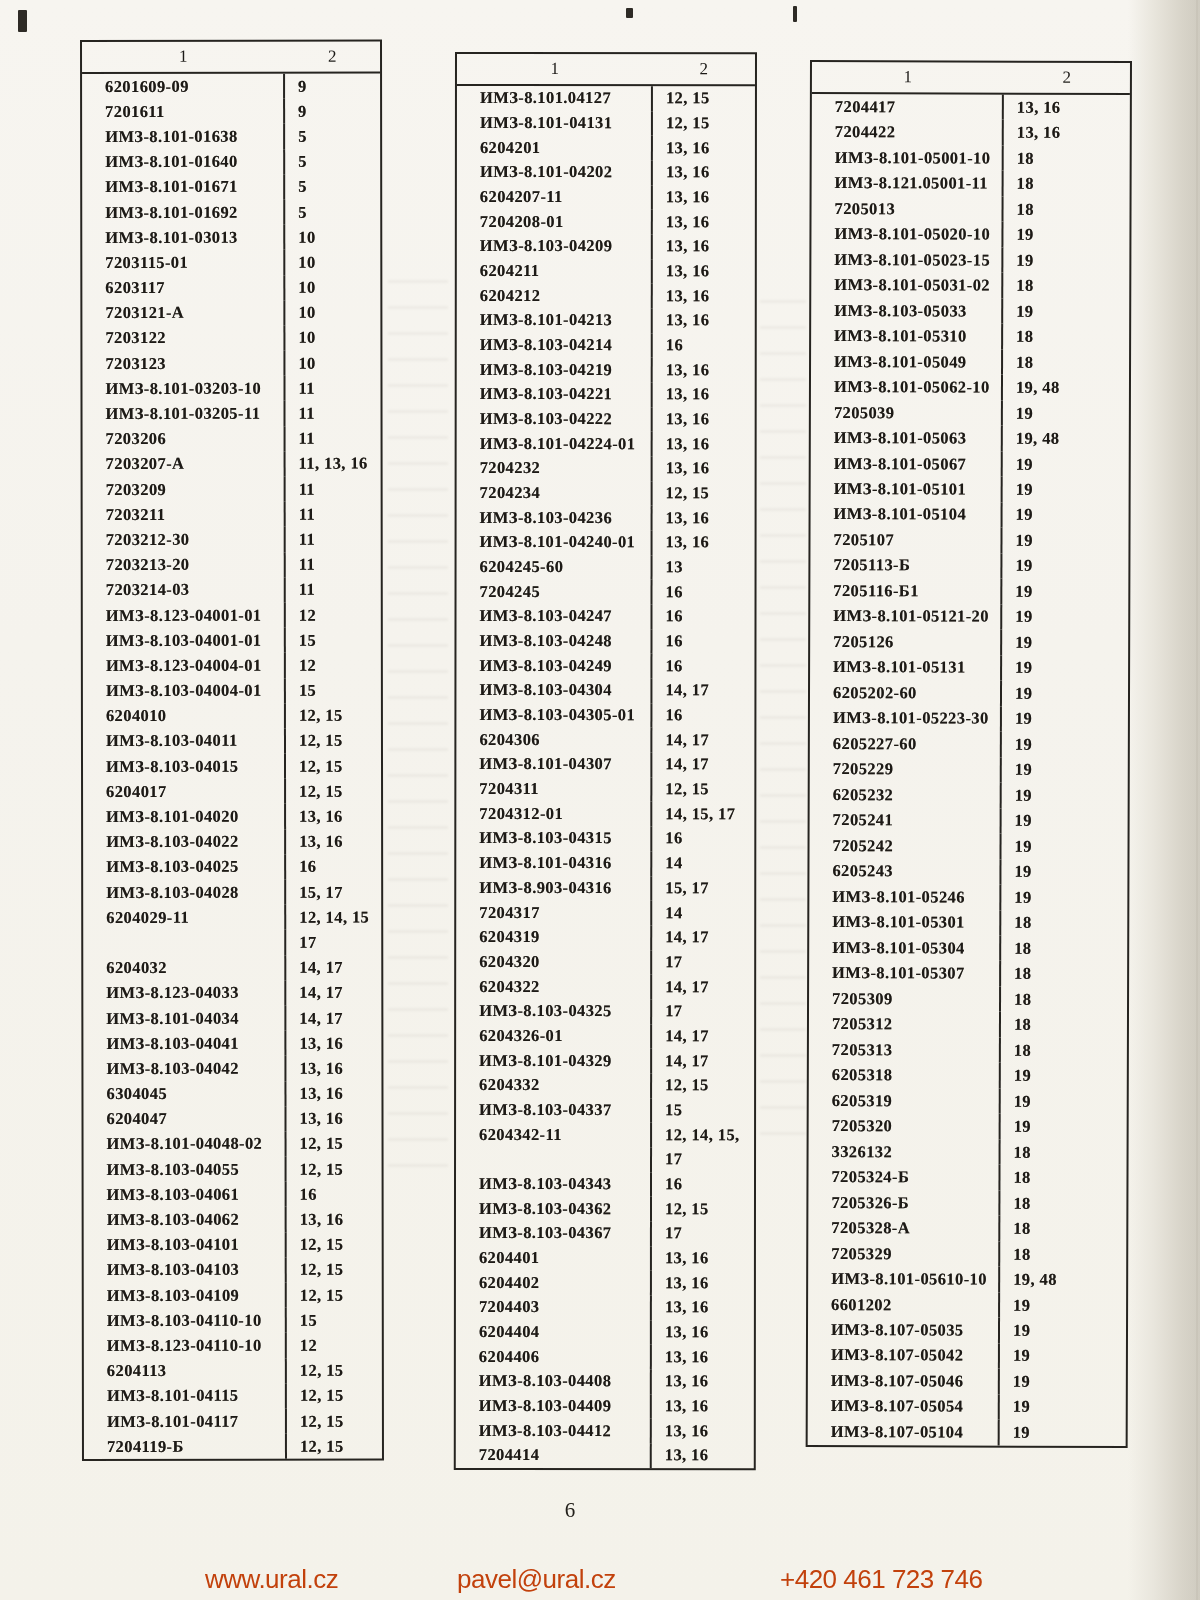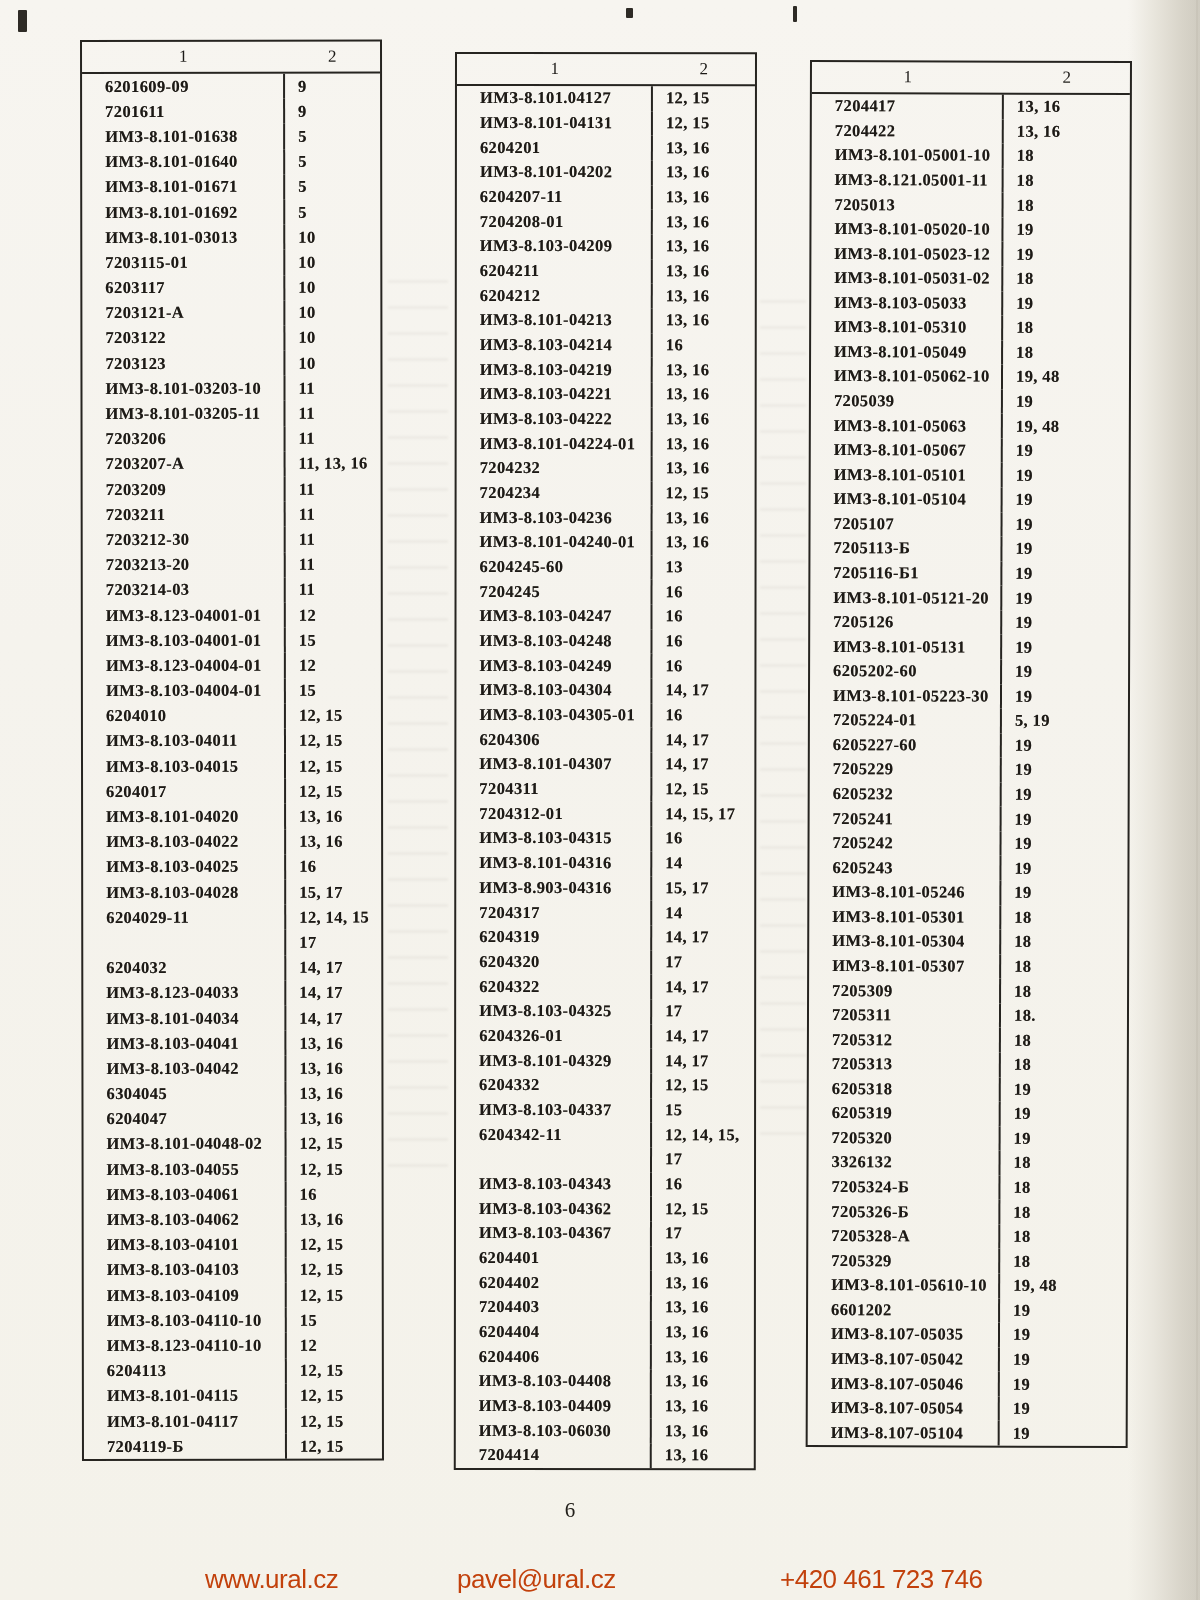--- a/index.html
+++ b/index.html
@@ -519,21 +519,21 @@
       </div>
       <div class="row">
         <div class="c1">ИМЗ-8.103-04408</div>
         <div class="c2">13, 16</div>
       </div>
       <div class="row">
         <div class="c1">ИМЗ-8.103-04409</div>
         <div class="c2">13, 16</div>
       </div>
       <div class="row">
-        <div class="c1">ИМЗ-8.103-06030</div>
+        <div class="c1">ИМЗ-8.103-04412</div>
         <div class="c2">13, 16</div>
       </div>
       <div class="row">
         <div class="c1">7204414</div>
         <div class="c2">13, 16</div>
       </div>
     </div>
 </div>
 <div class="tbl" id="t2">
   <div class="thead">
@@ -559,21 +559,21 @@
       </div>
       <div class="row">
         <div class="c1">7205013</div>
         <div class="c2">18</div>
       </div>
       <div class="row">
         <div class="c1">ИМЗ-8.101-05020-10</div>
         <div class="c2">19</div>
       </div>
       <div class="row">
-        <div class="c1">ИМЗ-8.101-05023-12</div>
+        <div class="c1">ИМЗ-8.101-05023-15</div>
         <div class="c2">19</div>
       </div>
       <div class="row">
         <div class="c1">ИМЗ-8.101-05031-02</div>
         <div class="c2">18</div>
       </div>
       <div class="row">
         <div class="c1">ИМЗ-8.103-05033</div>
         <div class="c2">19</div>
       </div>
@@ -635,24 +635,20 @@
       </div>
       <div class="row">
         <div class="c1">6205202-60</div>
         <div class="c2">19</div>
       </div>
       <div class="row">
         <div class="c1">ИМЗ-8.101-05223-30</div>
         <div class="c2">19</div>
       </div>
       <div class="row">
-        <div class="c1">7205224-01</div>
-        <div class="c2">5, 19</div>
-      </div>
-      <div class="row">
         <div class="c1">6205227-60</div>
         <div class="c2">19</div>
       </div>
       <div class="row">
         <div class="c1">7205229</div>
         <div class="c2">19</div>
       </div>
       <div class="row">
         <div class="c1">6205232</div>
         <div class="c2">19</div>
@@ -681,24 +677,20 @@
         <div class="c1">ИМЗ-8.101-05304</div>
         <div class="c2">18</div>
       </div>
       <div class="row">
         <div class="c1">ИМЗ-8.101-05307</div>
         <div class="c2">18</div>
       </div>
       <div class="row">
         <div class="c1">7205309</div>
         <div class="c2">18</div>
-      </div>
-      <div class="row">
-        <div class="c1">7205311</div>
-        <div class="c2">18.</div>
       </div>
       <div class="row">
         <div class="c1">7205312</div>
         <div class="c2">18</div>
       </div>
       <div class="row">
         <div class="c1">7205313</div>
         <div class="c2">18</div>
       </div>
       <div class="row">

